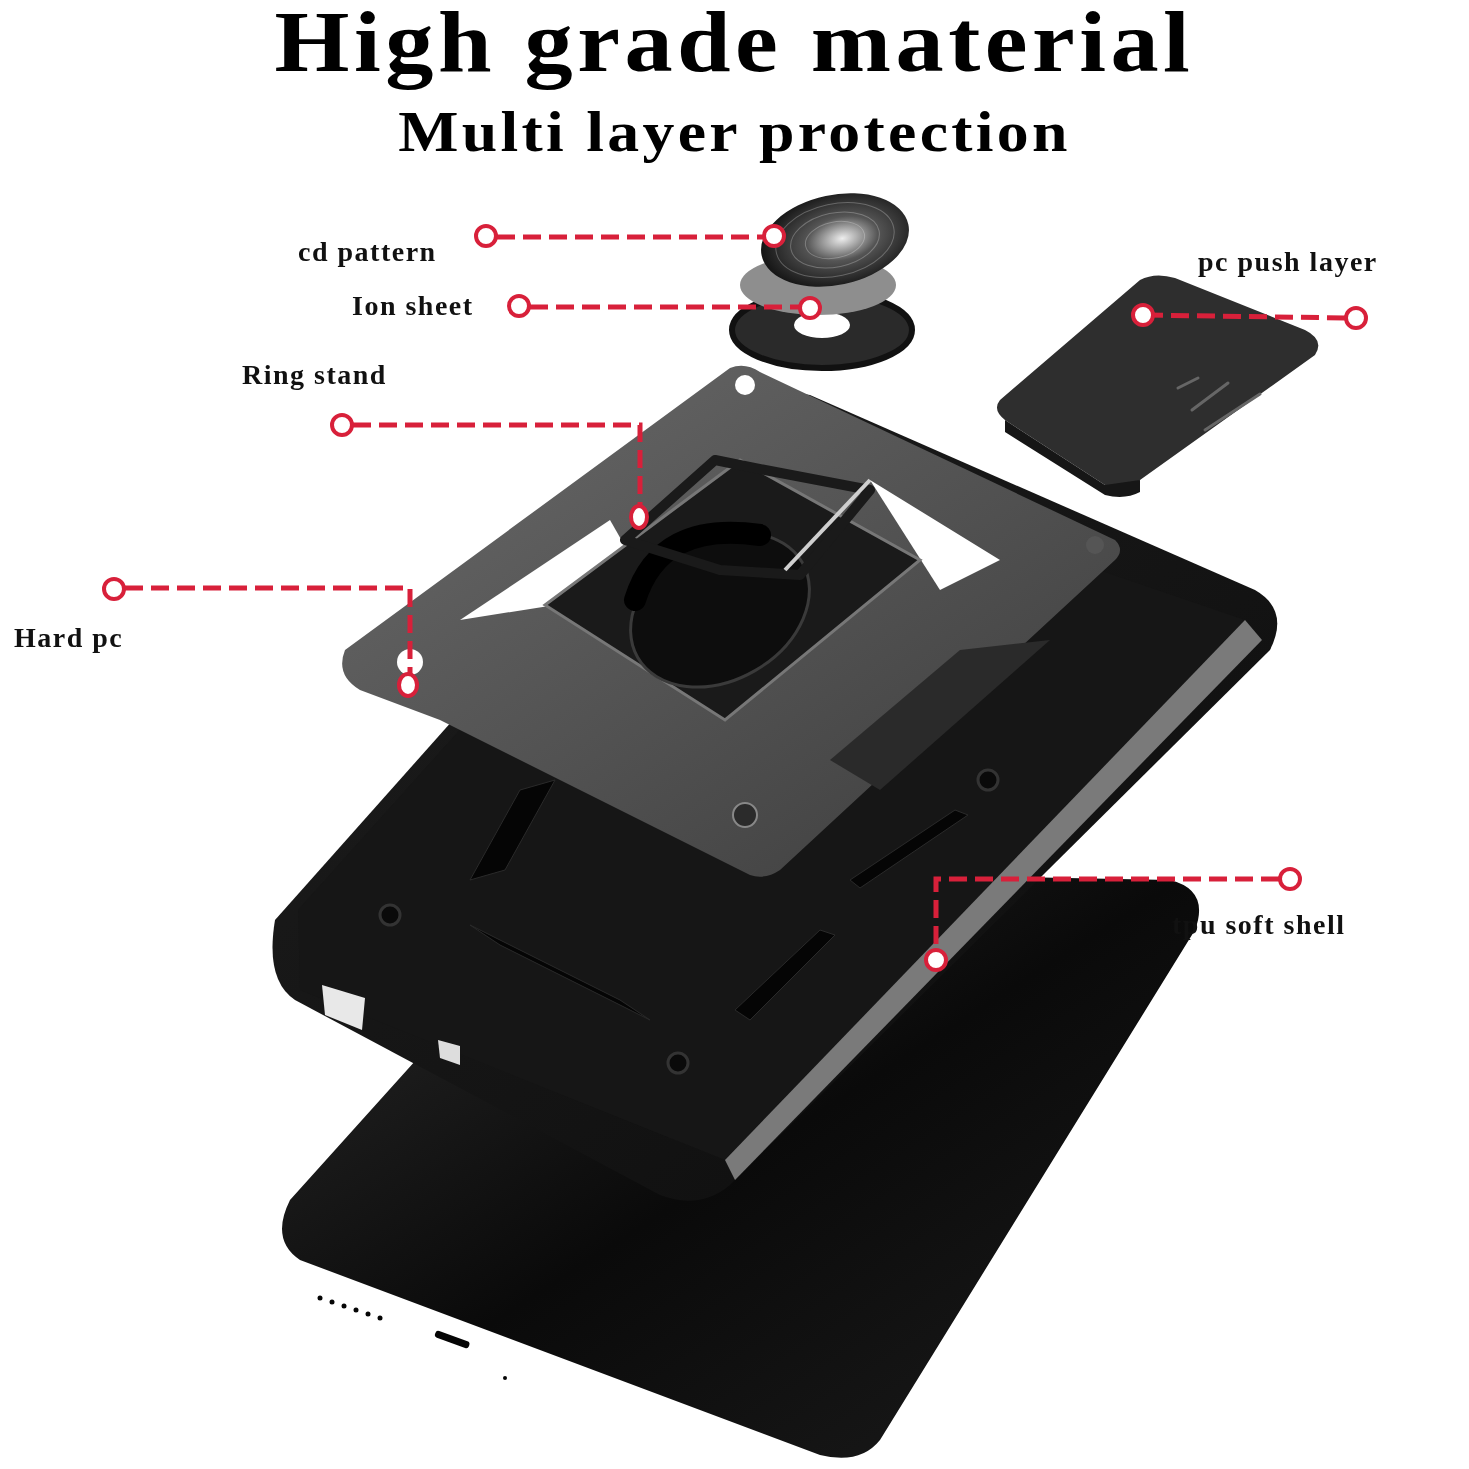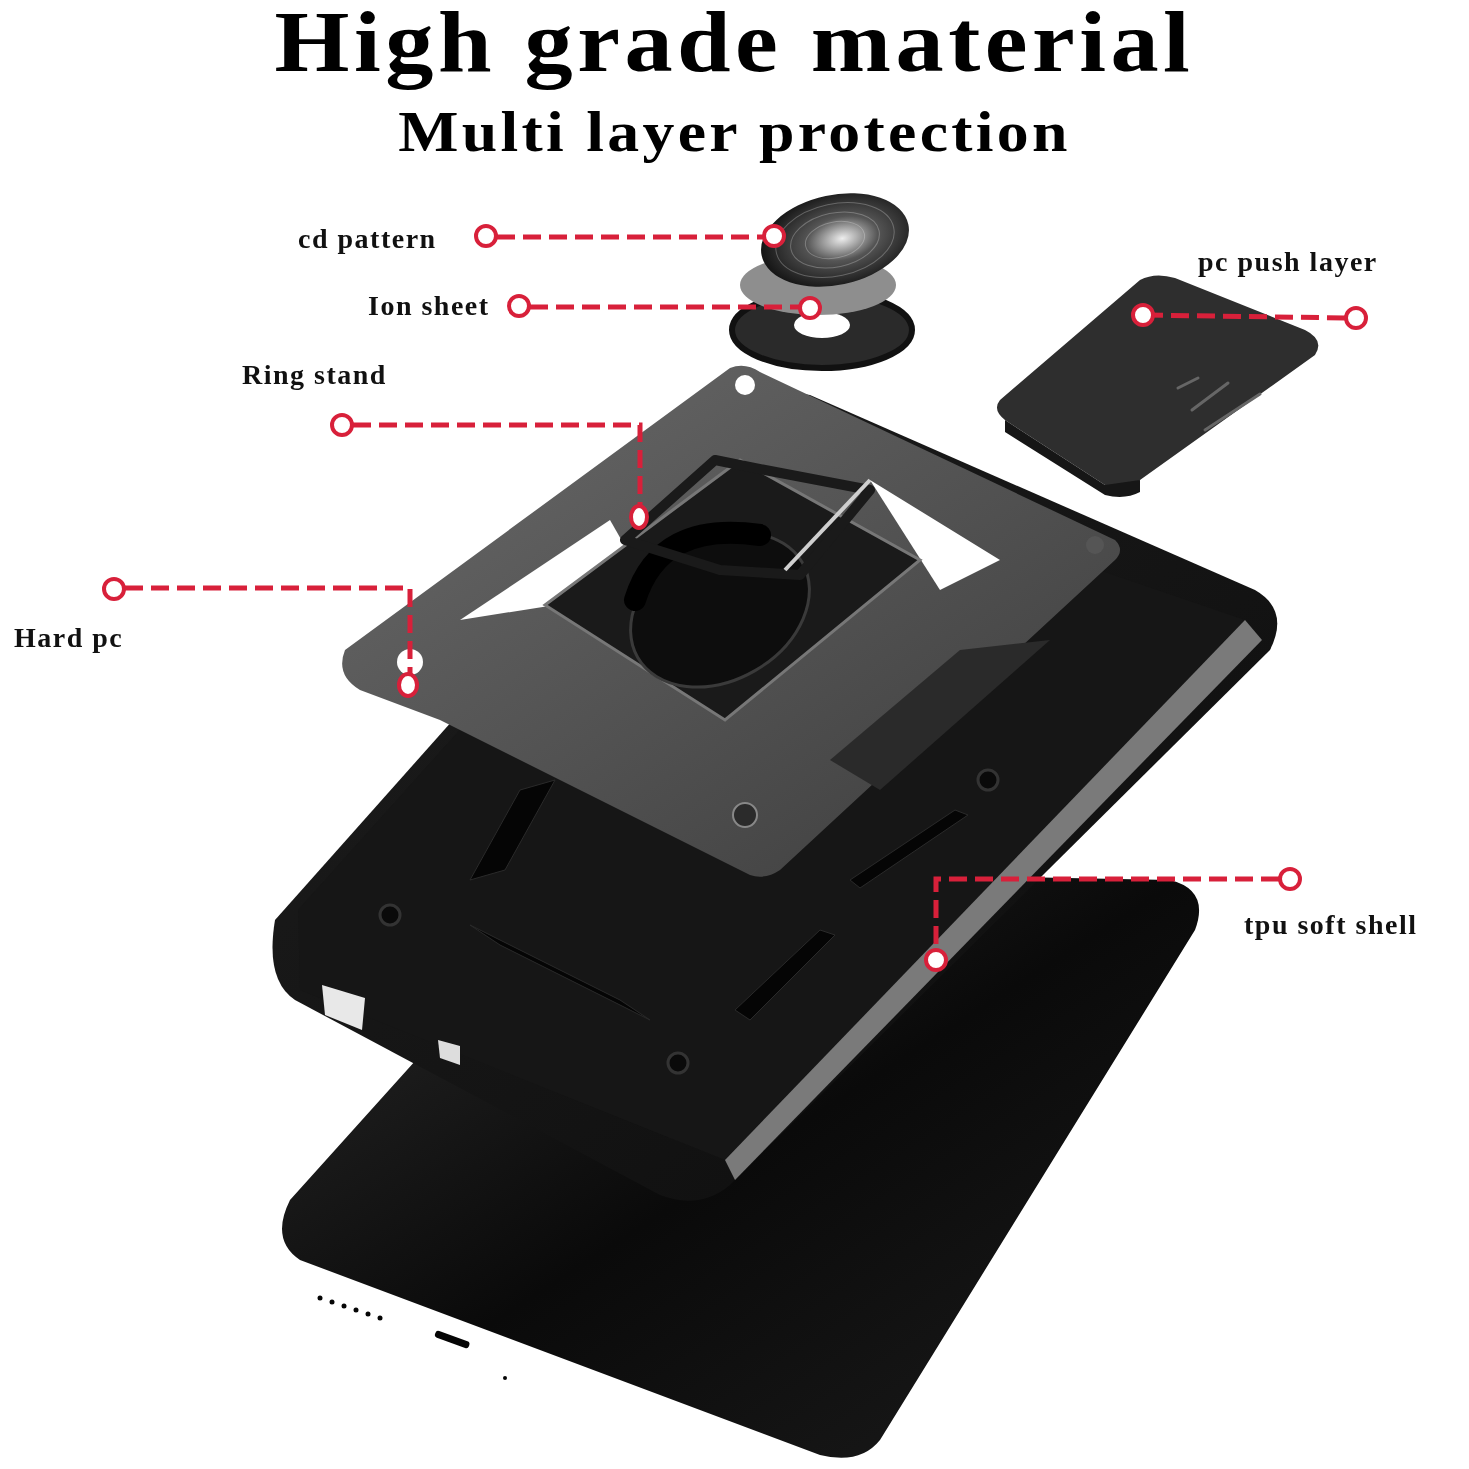--- a/index.html
+++ b/index.html
@@ -132,18 +132,18 @@
     <circle cx="1356" cy="318" r="10"></circle>
     <circle cx="342" cy="425" r="10"></circle>
     <ellipse cx="639" cy="517" rx="8" ry="11"></ellipse>
     <circle cx="114" cy="589" r="10"></circle>
     <ellipse cx="408" cy="685" rx="9" ry="11"></ellipse>
     <circle cx="1290" cy="879" r="10"></circle>
     <circle cx="936" cy="960" r="10"></circle>
   </g>
 </svg>
 
-<div class="label" style="left:298px; top:223px;">cd pattern</div>
-<div class="label" style="left:352px; top:290px;margin-left:16px;">Ion sheet</div>
+<div class="label" style="left:298px; top:236px;">cd pattern</div>
+<div class="label" style="left:352px; top:290px;">Ion sheet</div>
 <div class="label" style="left:1198px; top:246px;">pc push layer</div>
 <div class="label" style="left:242px; top:359px;">Ring stand</div>
 <div class="label" style="left:14px; top:622px;">Hard pc</div>
-<div class="label" style="left:1244px; top:909px;">tpu soft shell</div>
+<div class="label" style="left:1172px; top:909px;">tpu soft shell</div>
 
 </body></html>

